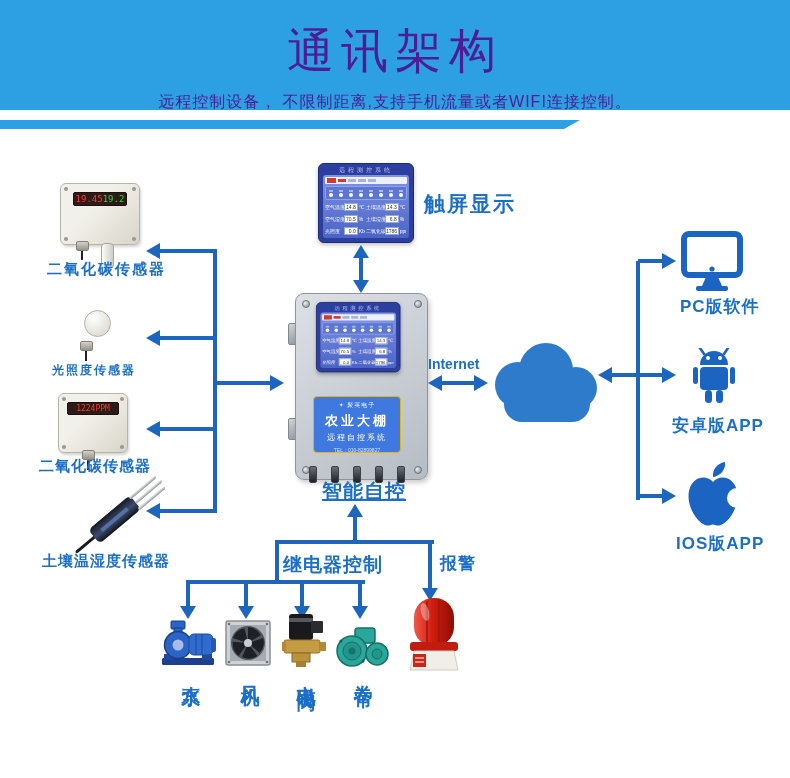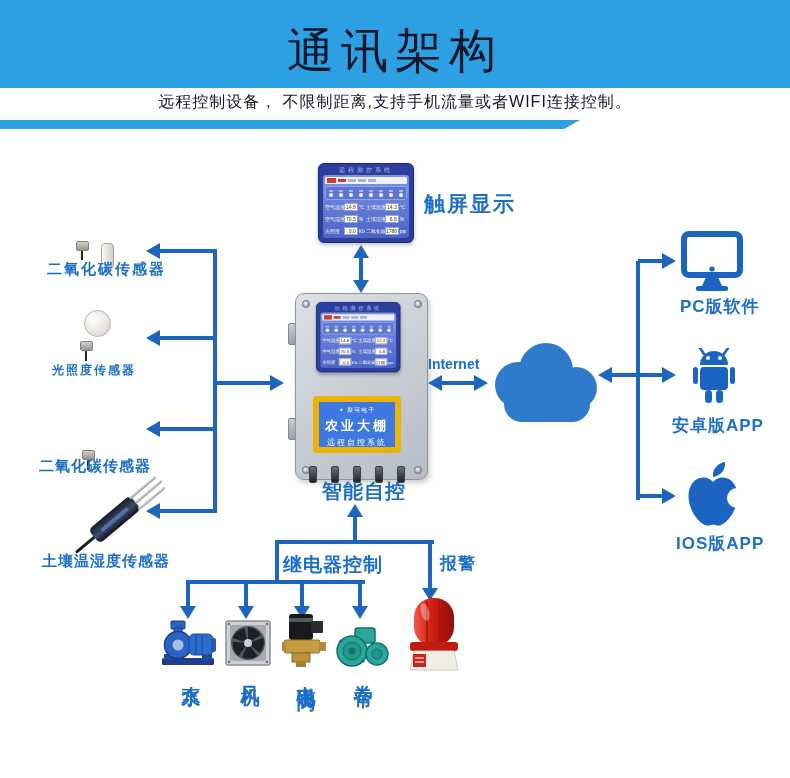--- a/index.html
+++ b/index.html
@@ -2,21 +2,21 @@
 <html><head>
 <meta charset="utf-8">
 <style>
   * { margin:0; padding:0; box-sizing:border-box; }
   html,body { background:#fff; }
   body { width:790px; height:778px; font-family:"Liberation Sans","DejaVu Sans",sans-serif; }
   .page { position:relative; width:790px; height:778px; overflow:hidden; background:#fff; }
   .abs { position:absolute; }
 
   
-  .header { position:absolute; left:0; top:0; width:790px; height:88px; background:#2da0e3; color:#0f172a; text-align:center; }
+  .header { position:absolute; left:0; top:0; width:790px; height:110px; background:#2da0e3; color:#4c1d95; text-align:center; }
   .header h1 { font-size:47px; font-weight:500; letter-spacing:7px; padding-top:20px; }
   .header p { font-size:16px; letter-spacing:1px; margin-top:9px; }
   .stripe { position:absolute; left:0; top:120px; width:580px; height:9px; background:#2da0e3;
             clip-path:polygon(0 0,580px 0,564px 9px,0 9px); }
 
   
   .blab { position:absolute; color:#1b6fc9; font-weight:bold; white-space:nowrap; }
   .hline,.vline { position:absolute; background:#1c66be; }
   .hline { height:4px; } .vline { width:4px; }
   .ah { position:absolute; width:0; height:0; border-style:solid; }
@@ -71,21 +71,21 @@
   .soil-prong { position:absolute; height:2.5px; width:34px; background:linear-gradient(#f2f2f2,#8f9399); border-radius:2px; }
 
   
   .ctrl { position:absolute; left:295px; top:293px; width:133px; height:187px; border-radius:9px;
           background:linear-gradient(145deg,#dde1e6,#b6bcc4); border:1px solid #8f959d; box-shadow:2px 3px 5px rgba(0,0,0,.2); }
   .ctrl .screw { position:absolute; width:8px; height:8px; border-radius:50%;
                  background:radial-gradient(circle at 35% 35%,#f2f2f2,#808archive); background:radial-gradient(circle at 35% 35%,#f2f2f2,#80868d); border:1px solid #6d737a; }
   .hinge { position:absolute; width:10px; height:22px; background:linear-gradient(#ccd1d7,#9aa0a8);
            border:1px solid #84898f; border-radius:2px; }
   .ctrl-label { position:absolute; left:313px; top:396px; width:88px; height:57px; background:#3f79df;
-                border:6px solid #eab308; border-radius:4px; color:#fff; text-align:center; overflow:hidden; }
+                border:1px solid #eab308; border-radius:4px; color:#fff; text-align:center; overflow:hidden; }
   .ctrl-label .brand { font-size:6px; margin-top:4px; color:#eaf1ff; letter-spacing:1px; }
   .ctrl-label .nm { font-size:13px; font-weight:bold; letter-spacing:3px; margin-top:2px; }
   .ctrl-label .sub { font-size:8px; letter-spacing:2px; margin-top:2px; }
   .ctrl-label .tel { font-size:5px; margin-top:4px; color:#d9e5fb; }
   .conn { position:absolute; width:8px; height:17px; background:linear-gradient(#6a6f75,#1e2126);
           border-radius:2px; border:1px solid #3c4046; }
 
   
   .rlab { font-size:17px; }
 
@@ -267,32 +267,46 @@
     <div class="sub">远程自控系统</div>
     <div class="tel">TEL：010-82899827</div>
 
   </div>
 
   <span class="conn" style="left:309px;top:466px;"></span>
   <span class="conn" style="left:331px;top:466px;"></span>
   <span class="conn" style="left:353px;top:466px;"></span>
   <span class="conn" style="left:375px;top:466px;"></span>
   <span class="conn" style="left:397px;top:466px;"></span>
-  <div class="blab" style="left:322px;top:478px;font-size:20px;letter-spacing:1px;">智能自控</div>
-
+  <div class="blab" style="left:322px;top:478px;font-size:20px;letter-spacing:1px;text-decoration:underline;">智能自控</div>
+
+  <div class="sensor" style="left:60px;top:183px;width:80px;height:62px;">
+    <span class="scr" style="left:3px;top:3px;"></span>
+      <span class="scr" style="right:3px;top:3px;"></span>
+    <span class="scr" style="left:3px;bottom:3px;"></span>
+      <span class="scr" style="right:3px;bottom:3px;"></span>
+    <div class="ledwin" style="left:12px;top:8px;width:54px;height:14px;"><span>19.45</span><span class="grn">19.2</span></div>
+  </div>
   <span class="gland" style="left:76px;top:241px;"></span>
   <span class="cable" style="left:81px;top:251px;height:9px;"></span>
   <span class="probe" style="left:101px;top:243px;"></span>
   <div class="blab" style="left:47px;top:260px;font-size:15px;letter-spacing:2px;">二氧化碳传感器</div>
 
   <span class="dome" style="left:84px;top:310px;"></span>
   <span class="gland" style="left:80px;top:341px;"></span>
   <span class="cable" style="left:85px;top:351px;height:10px;"></span>
   <div class="blab" style="left:52px;top:362px;font-size:12px;letter-spacing:2px;">光照度传感器</div>
 
+  <div class="sensor" style="left:58px;top:393px;width:70px;height:60px;">
+    <span class="scr" style="left:3px;top:3px;"></span>
+      <span class="scr" style="right:3px;top:3px;"></span>
+    <span class="scr" style="left:3px;bottom:3px;"></span>
+      <span class="scr" style="right:3px;bottom:3px;"></span>
+    <div class="ledwin" style="left:8px;top:8px;width:52px;height:13px;font-size:8px;line-height:11px;"><span>1224PPM</span></div>
+  </div>
   <span class="gland" style="left:82px;top:450px;"></span>
   <span class="cable" style="left:87px;top:460px;height:10px;"></span>
   <div class="blab" style="left:39px;top:457px;font-size:15px;letter-spacing:1px;">二氧化碳传感器</div>
 
   <div class="soil-wrap">
     <span class="soil-cable"></span>
     <span class="soil-body">
         <i></i>
       </span>
     <span class="soil-prong" style="left:76px;top:2px;"></span>

